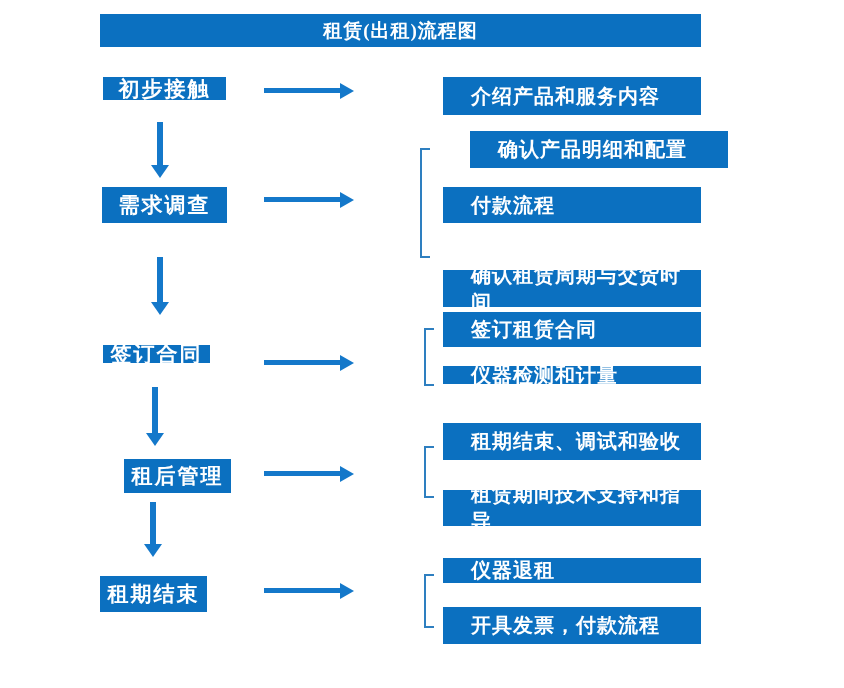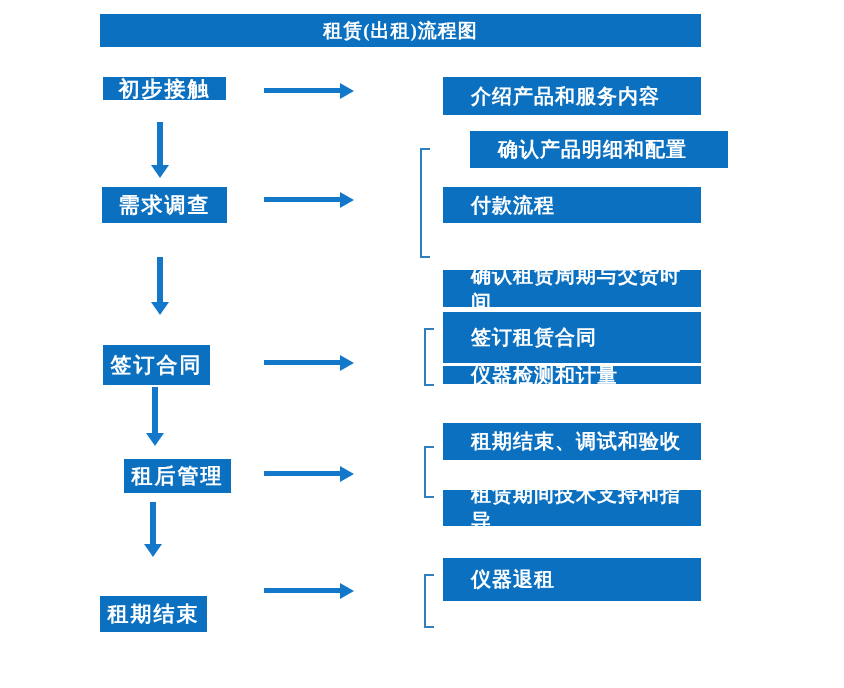--- a/index.html
+++ b/index.html
@@ -24,33 +24,33 @@
     background: var(--box, #0b70c0);
     color:#fff; font-weight:bold;
     display:flex; align-items:center;
     box-sizing:border-box;
   }
   .stage { justify-content:center; font-size:21px; letter-spacing:2px; }
   .detail { justify-content:flex-start; padding-left:28px; font-size:20px; letter-spacing:1px; left:443px; width:258px; }
 
   #s1 { left:103px; top:77px;  width:123px; height:23px; }
   #s2 { left:102px; top:187px; width:125px; height:36px; }
-  #s3 { left:103px; top:345px; width:107px; height:40px; }
+  #s3 { left:103px; top:345px; width:107px; height:18px; }
   #s4 { left:100px; top:459px; width:107px; height:34px;margin-left:24px; }
-  #s5 { left:100px; top:596px; width:107px; height:36px; }
+  #s5 { left:100px; top:576px; width:107px; height:36px; }
 
   #d1  { top:77px;  height:38px; }
   #d2  { top:131px; height:37px;margin-left:27px; }
   #d3  { top:187px; height:36px; }
   #d4  { top:250px; height:37px;margin-top:20px; }
-  #d5  { top:312px; height:51px; }
+  #d5  { top:312px; height:35px; }
   #d6  { top:366px; height:18px; }
   #d7  { top:423px; height:37px; }
   #d8  { top:490px; height:36px; }
-  #d9  { top:558px; height:43px; }
+  #d9  { top:558px; height:25px; }
   #d10 { top:607px; height:37px; }
 
   
   .h-arrow {
     position:absolute; left:264px; width:76px; height:5px;
     background: var(--arrow, #1478ca);
   }
   .h-arrow::after {
     content:''; position:absolute; left:100%; top:50%; transform:translateY(-50%);
     width:0; height:0;
@@ -108,20 +108,21 @@
 
   <div id="d1" class="box detail">介绍产品和服务内容</div>
   <div id="d2" class="box detail">确认产品明细和配置</div>
   <div id="d3" class="box detail">付款流程</div>
   <div id="d4" class="box detail">确认租赁周期与交货时间</div>
   <div id="d5" class="box detail">签订租赁合同</div>
   <div id="d6" class="box detail">仪器检测和计量</div>
   <div id="d7" class="box detail">租期结束、调试和验收</div>
   <div id="d8" class="box detail">租赁期间技术支持和指导</div>
   <div id="d9" class="box detail">仪器退租</div>
+  <div id="d10" class="box detail">开具发票，付款流程</div>
 
   <div id="ha1" class="h-arrow"></div>
   <div id="ha2" class="h-arrow"></div>
   <div id="ha3" class="h-arrow"></div>
   <div id="ha4" class="h-arrow"></div>
   <div id="ha5" class="h-arrow"></div>
 
   <div id="va1" class="v-arrow"></div>
   <div id="va2" class="v-arrow"></div>
   <div id="va3" class="v-arrow"></div>

